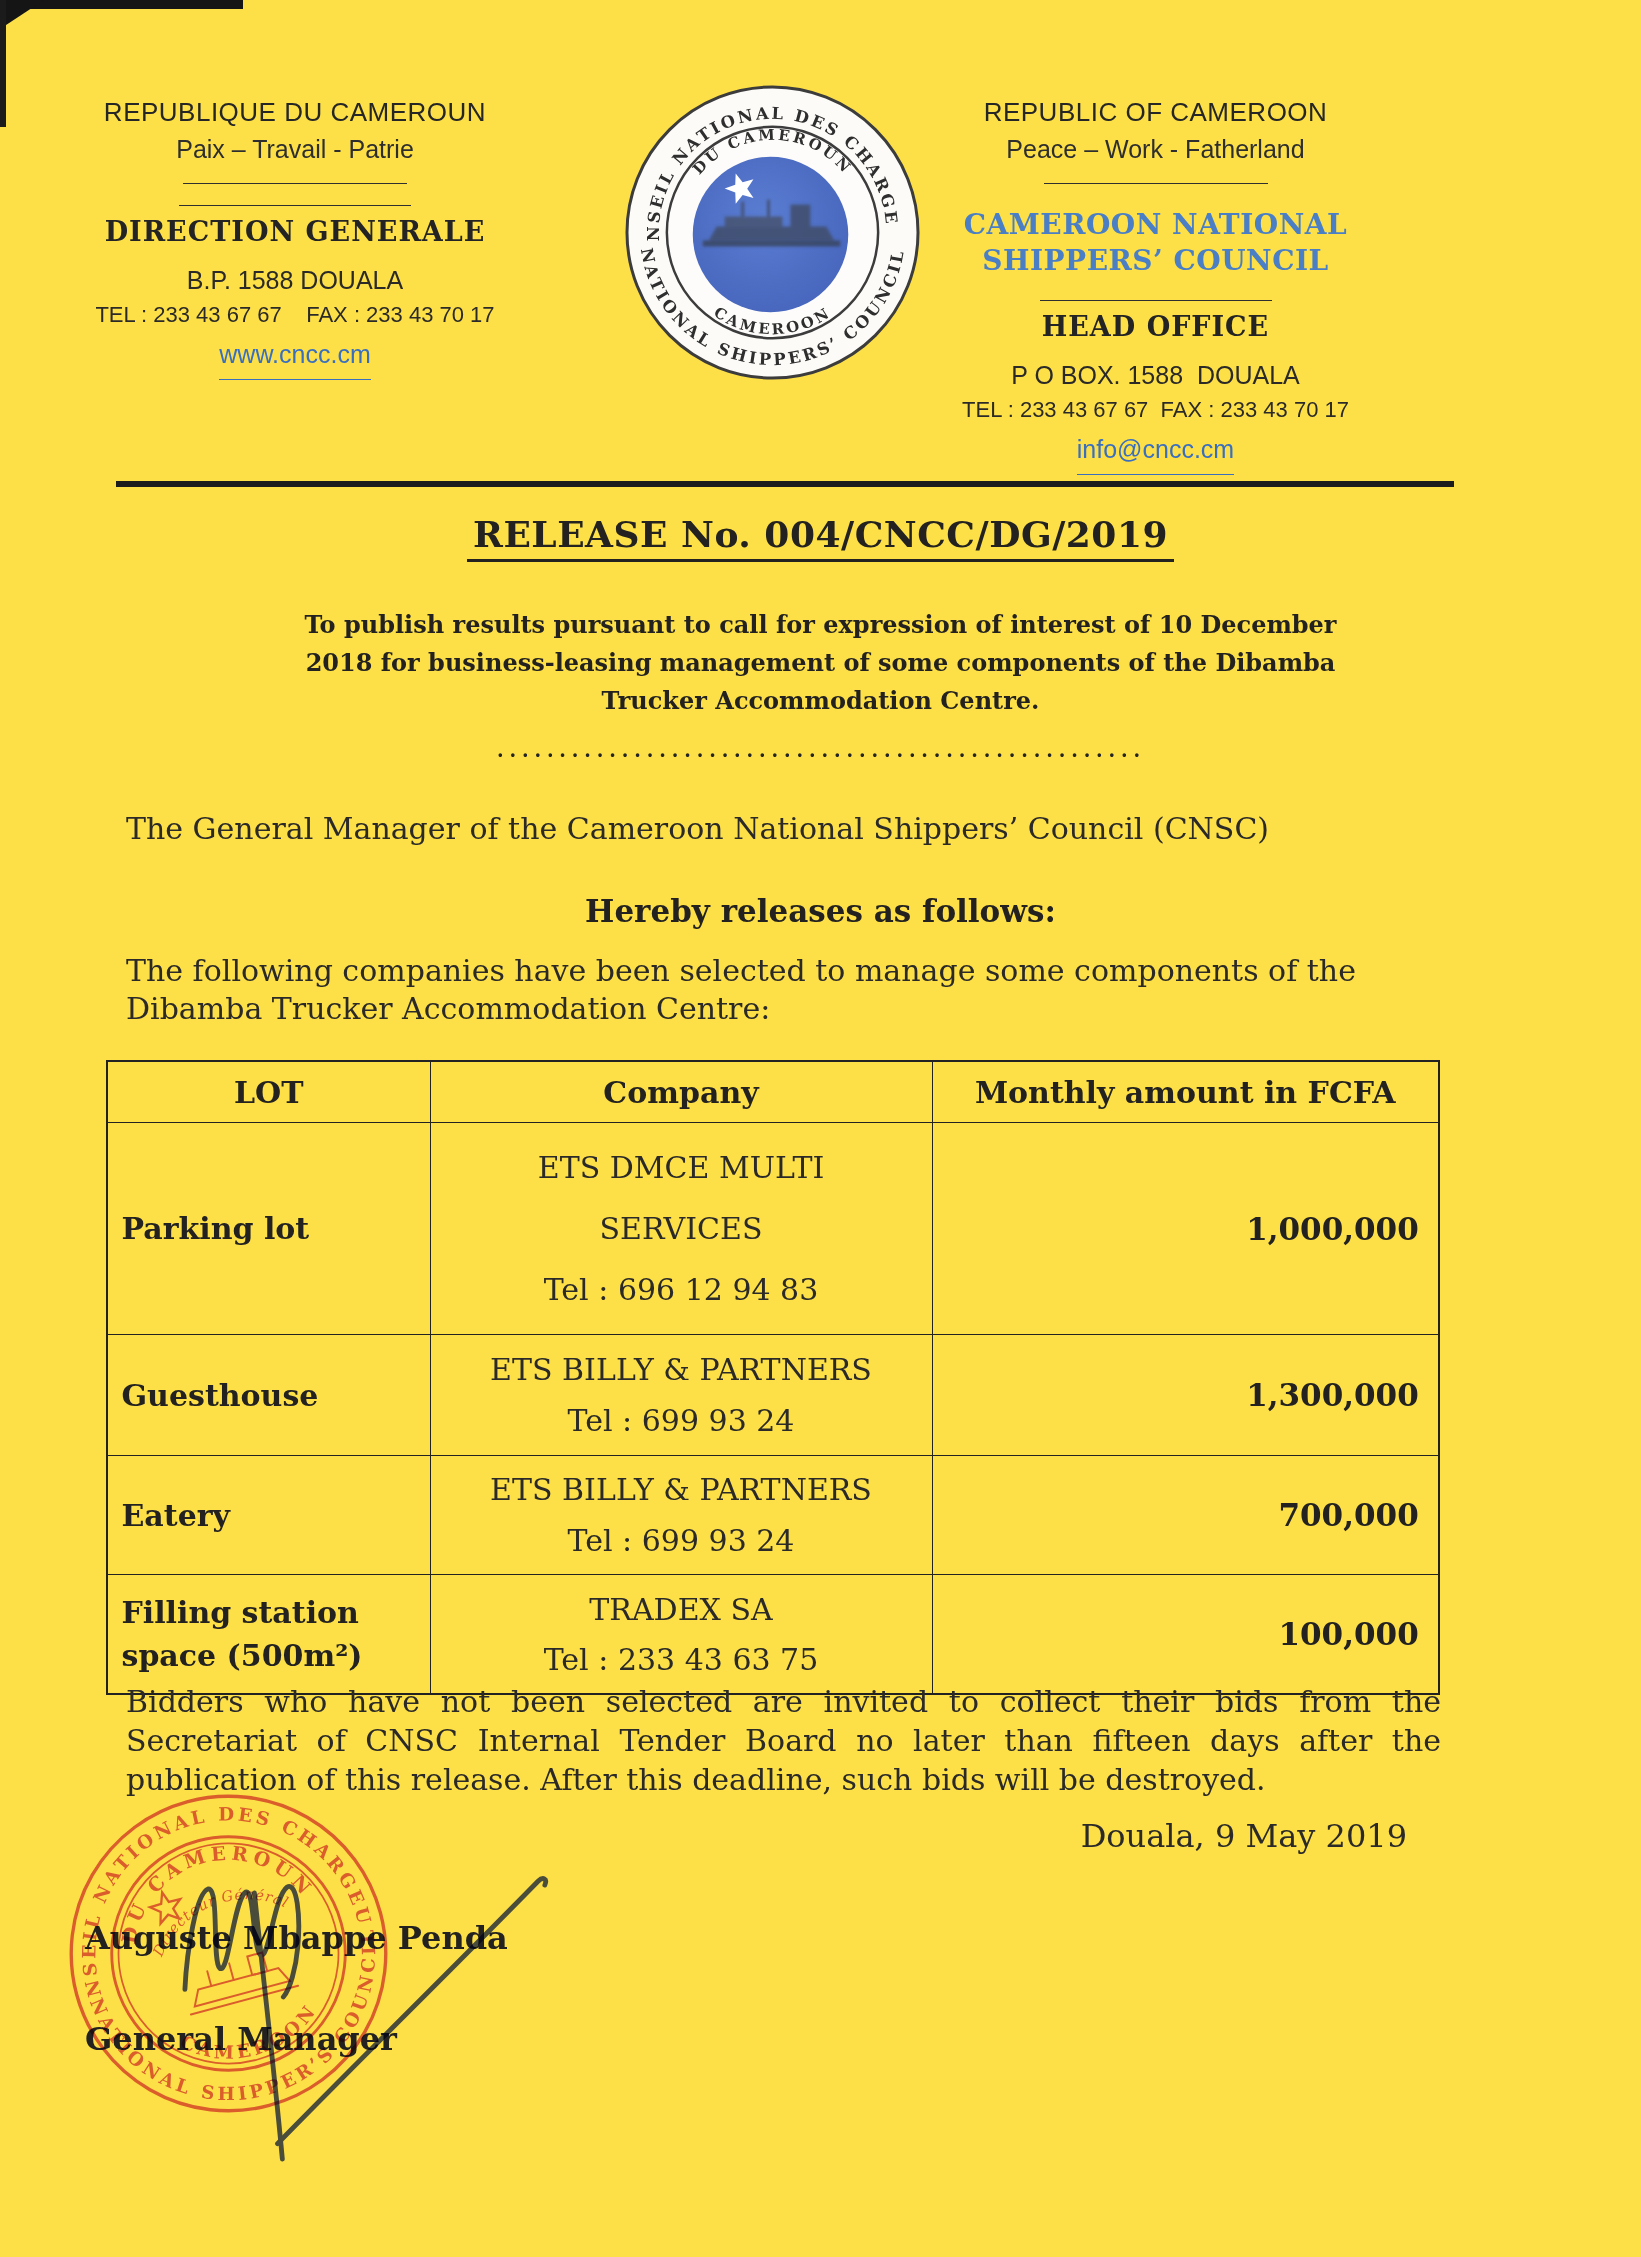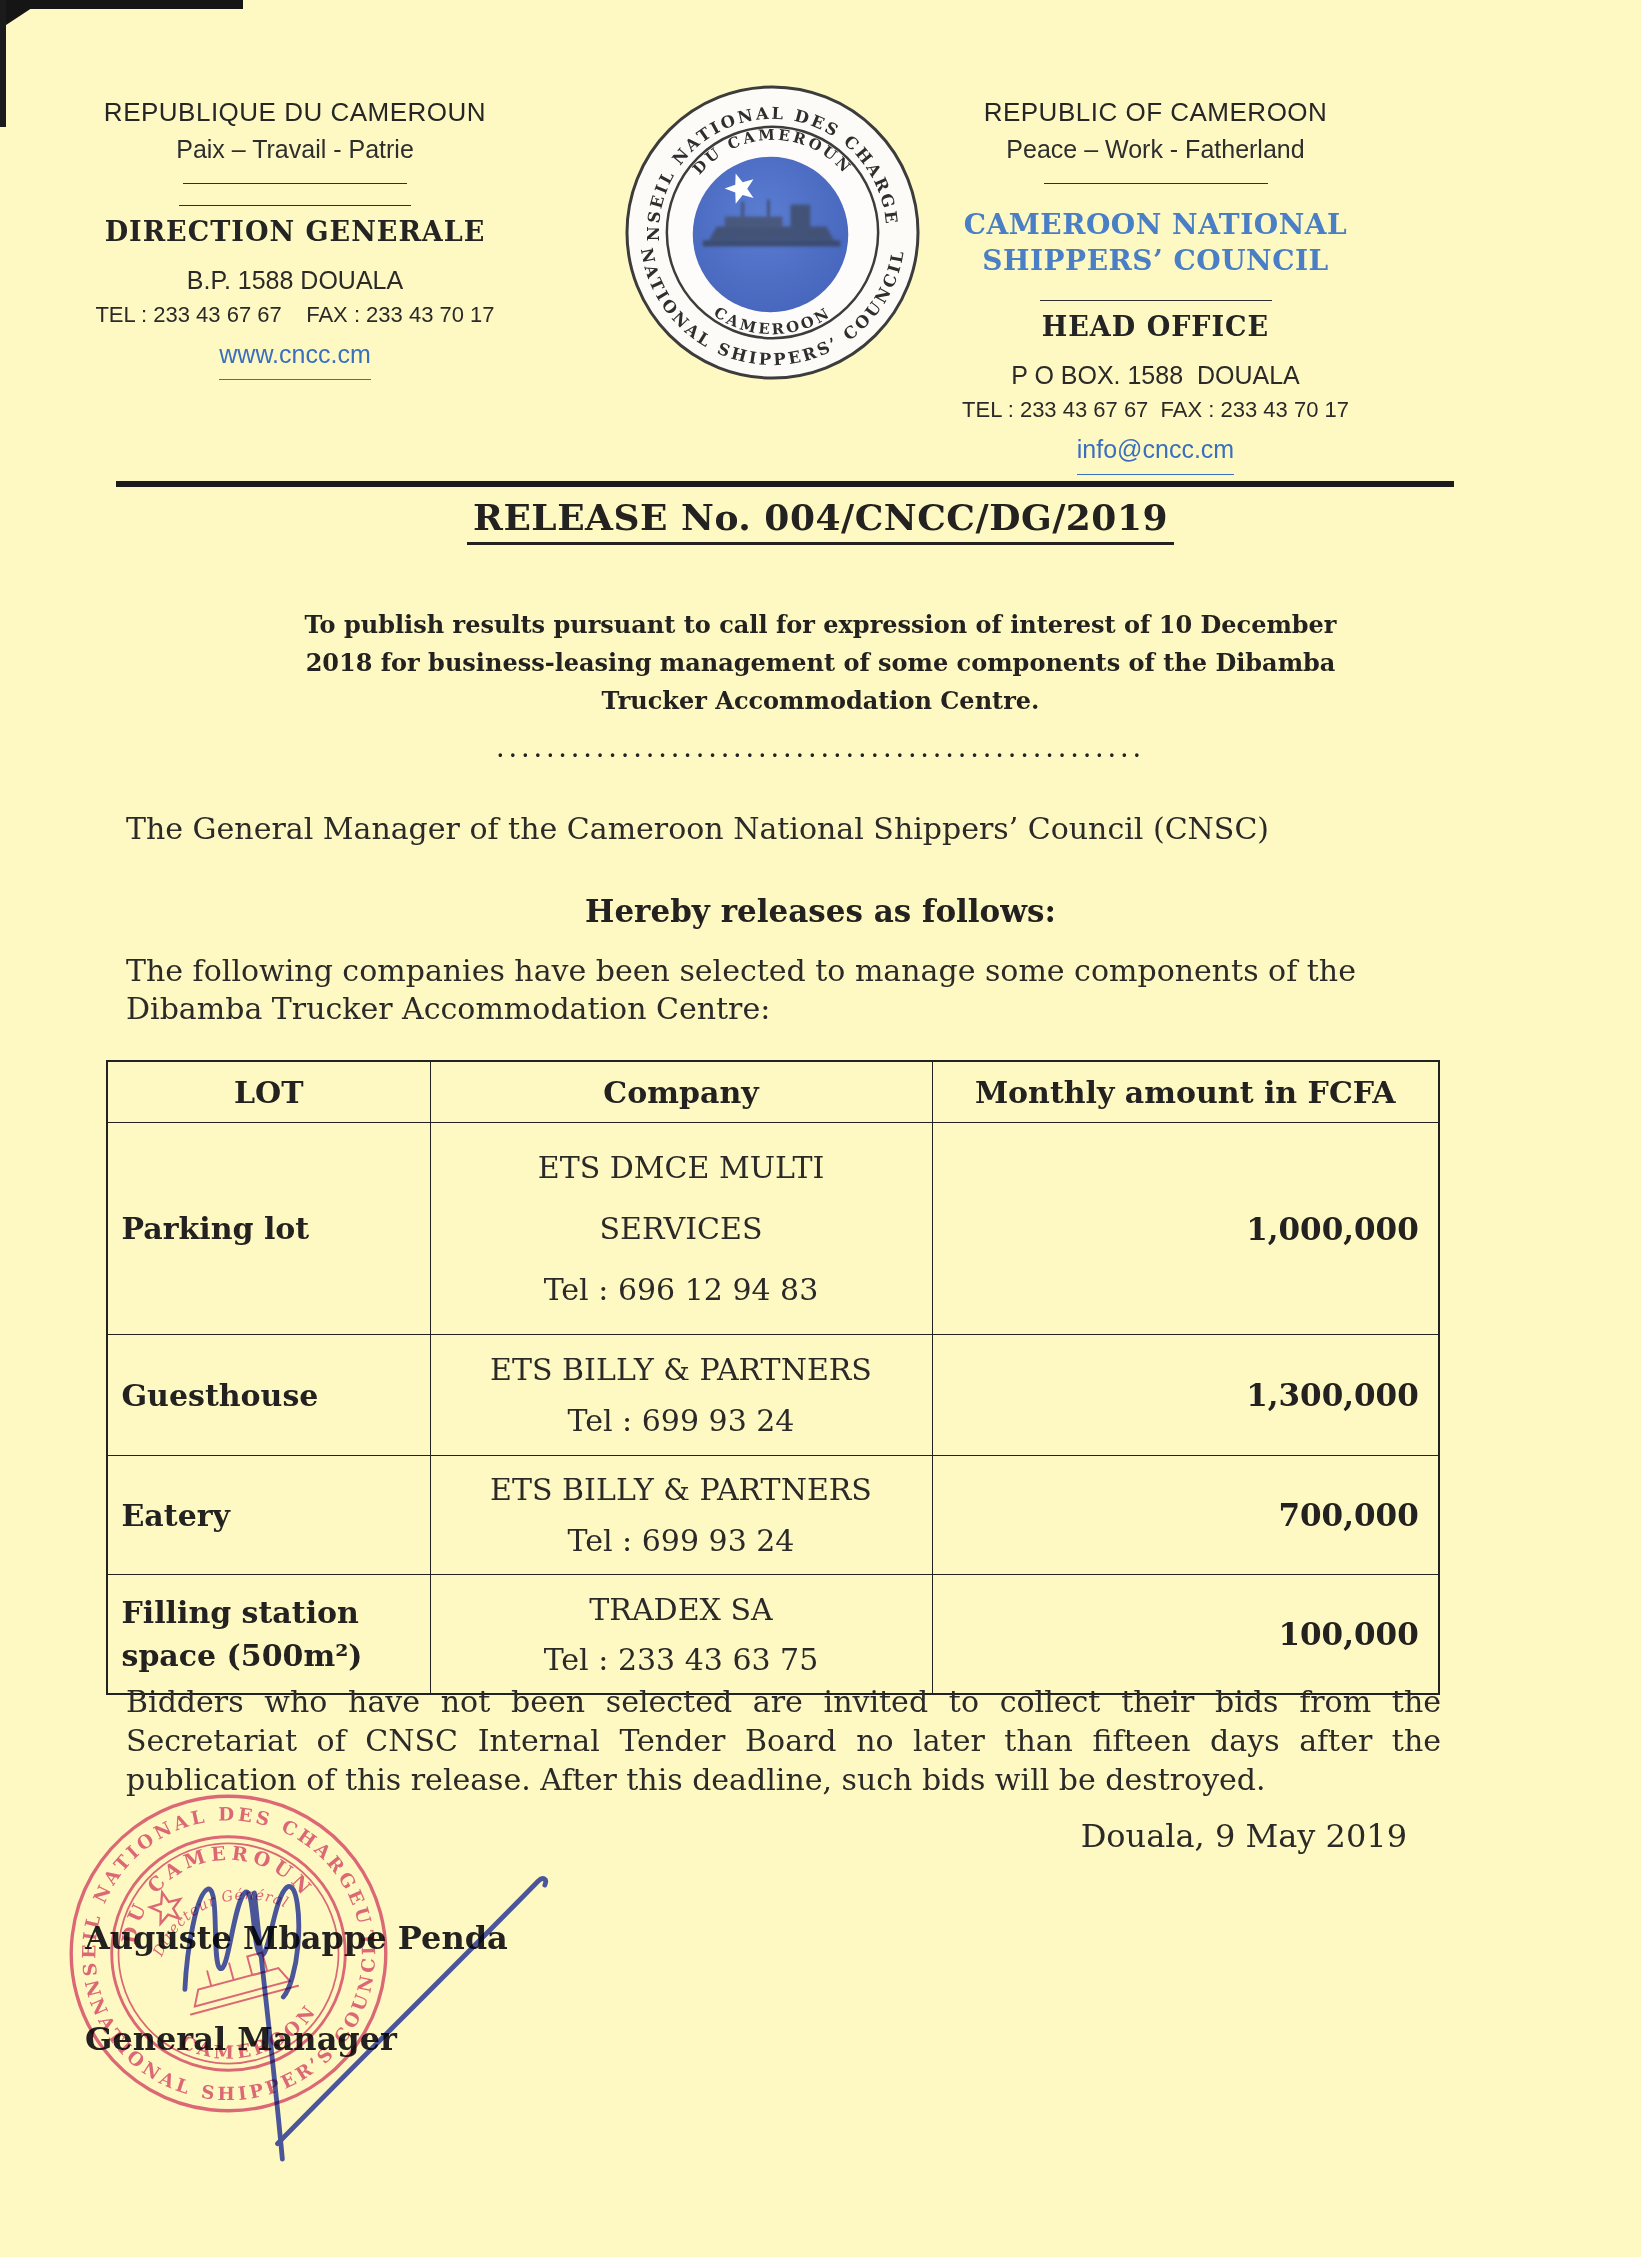--- a/index.html
+++ b/index.html
@@ -1,18 +1,18 @@
 <!DOCTYPE html>
 <html><head>
 <meta charset="utf-8">
 <style>
   html,body{margin:0;padding:0;background:#d8d5d0;}
   .page{
     position:relative; width:1641px; height:2257px;
-    background:#fef9c3; overflow:hidden;
+    background:#fde047; overflow:hidden;
     font-family:"DejaVu Serif","Liberation Serif",serif;
     color:#2b2a28;
   }
   .sans{font-family:"Liberation Sans","DejaVu Sans",sans-serif;}
   .nw{white-space:pre;}
 
   
   .scan-top{position:absolute;left:0;top:0;width:243px;height:8.7px;background:#151515;}
   .scan-corner{position:absolute;left:0;top:0;width:44px;height:29px;background:#151515;clip-path:polygon(0 0,100% 0,0 100%);}
   .scan-left{position:absolute;left:0;top:0;width:5.8px;height:127px;background:#1b1b1b;}
@@ -26,21 +26,21 @@
   .hdr-rule{width:224px;height:0;border-top:1.9px solid #2f2f2f;margin:19.3px auto 0 auto;}
   .hdr-org{font-weight:bold;font-size:28px;line-height:36px;margin-top:23px;letter-spacing:0.5px;}
   .hdr-rule2{width:232px;height:0;border-top:1.9px solid #2f2f2f;margin:21px auto 0 auto;}
   .hdr-office{font-weight:bold;font-size:27px;margin-top:9.7px;color:#242424;letter-spacing:1px;}
   .hdr-pobox{font-size:25px;margin-top:19px;}
   .hdr-tel{font-size:22px;margin-top:7.7px;}
   .hdr-link{display:inline-block;font-size:25px;margin-top:11.6px;border-bottom:1.9px solid;padding-bottom:10px;}
 
   .main-rule{position:absolute;left:116px;top:481px;width:1338px;height:5.8px;background:#1c1c1c;}
 
-  .rel-title-wrap{position:absolute;left:0;top:496px;width:1641px;text-align:center;}
+  .rel-title-wrap{position:absolute;left:0;top:513px;width:1641px;text-align:center;}
   .rel-title{display:inline-block;font-weight:bold;font-size:36px;color:#232220;
     border-bottom:3.9px solid #232220;padding:0 5.8px 3.9px 5.8px;letter-spacing:0.5px;}
 
   .subject{position:absolute;left:0;top:606px;width:1641px;text-align:center;
     font-weight:bold;font-size:24px;line-height:38px;color:#232220;}
   .subject div{white-space:nowrap;}
 
   .dots{position:absolute;left:0;top:732px;width:1641px;text-align:center;
     font-size:27px;letter-spacing:3.9px;color:#242424;}
 

